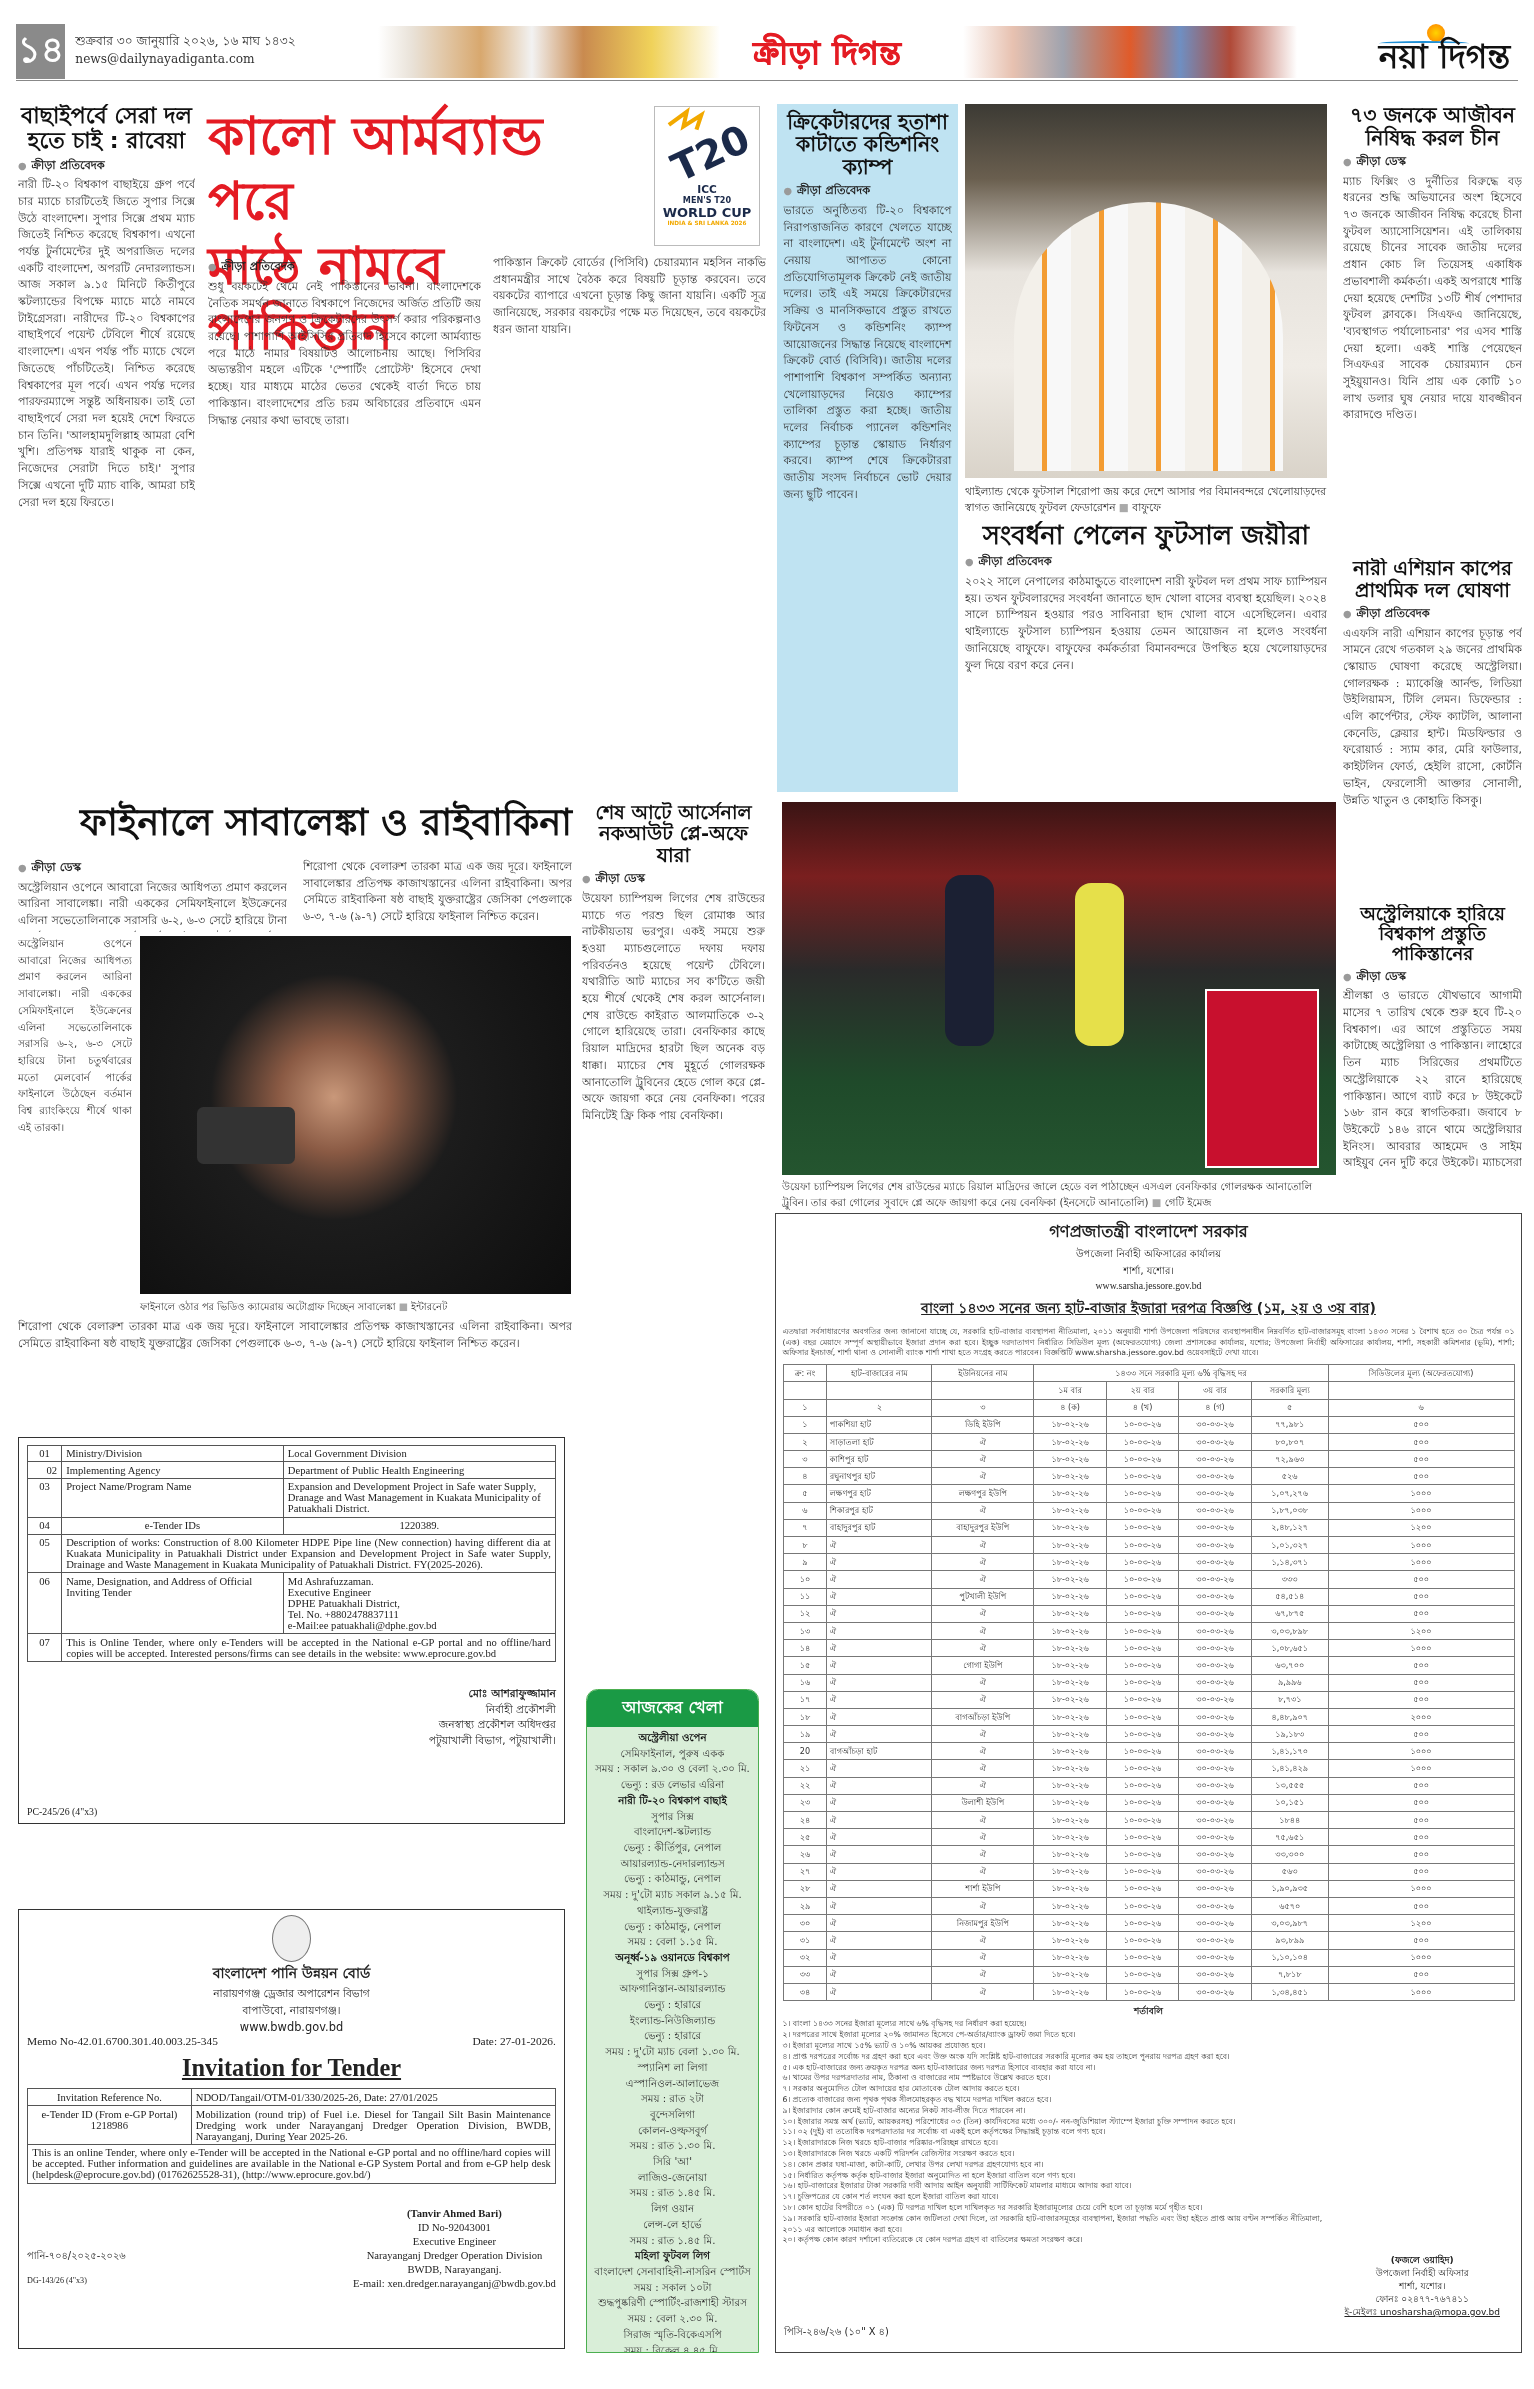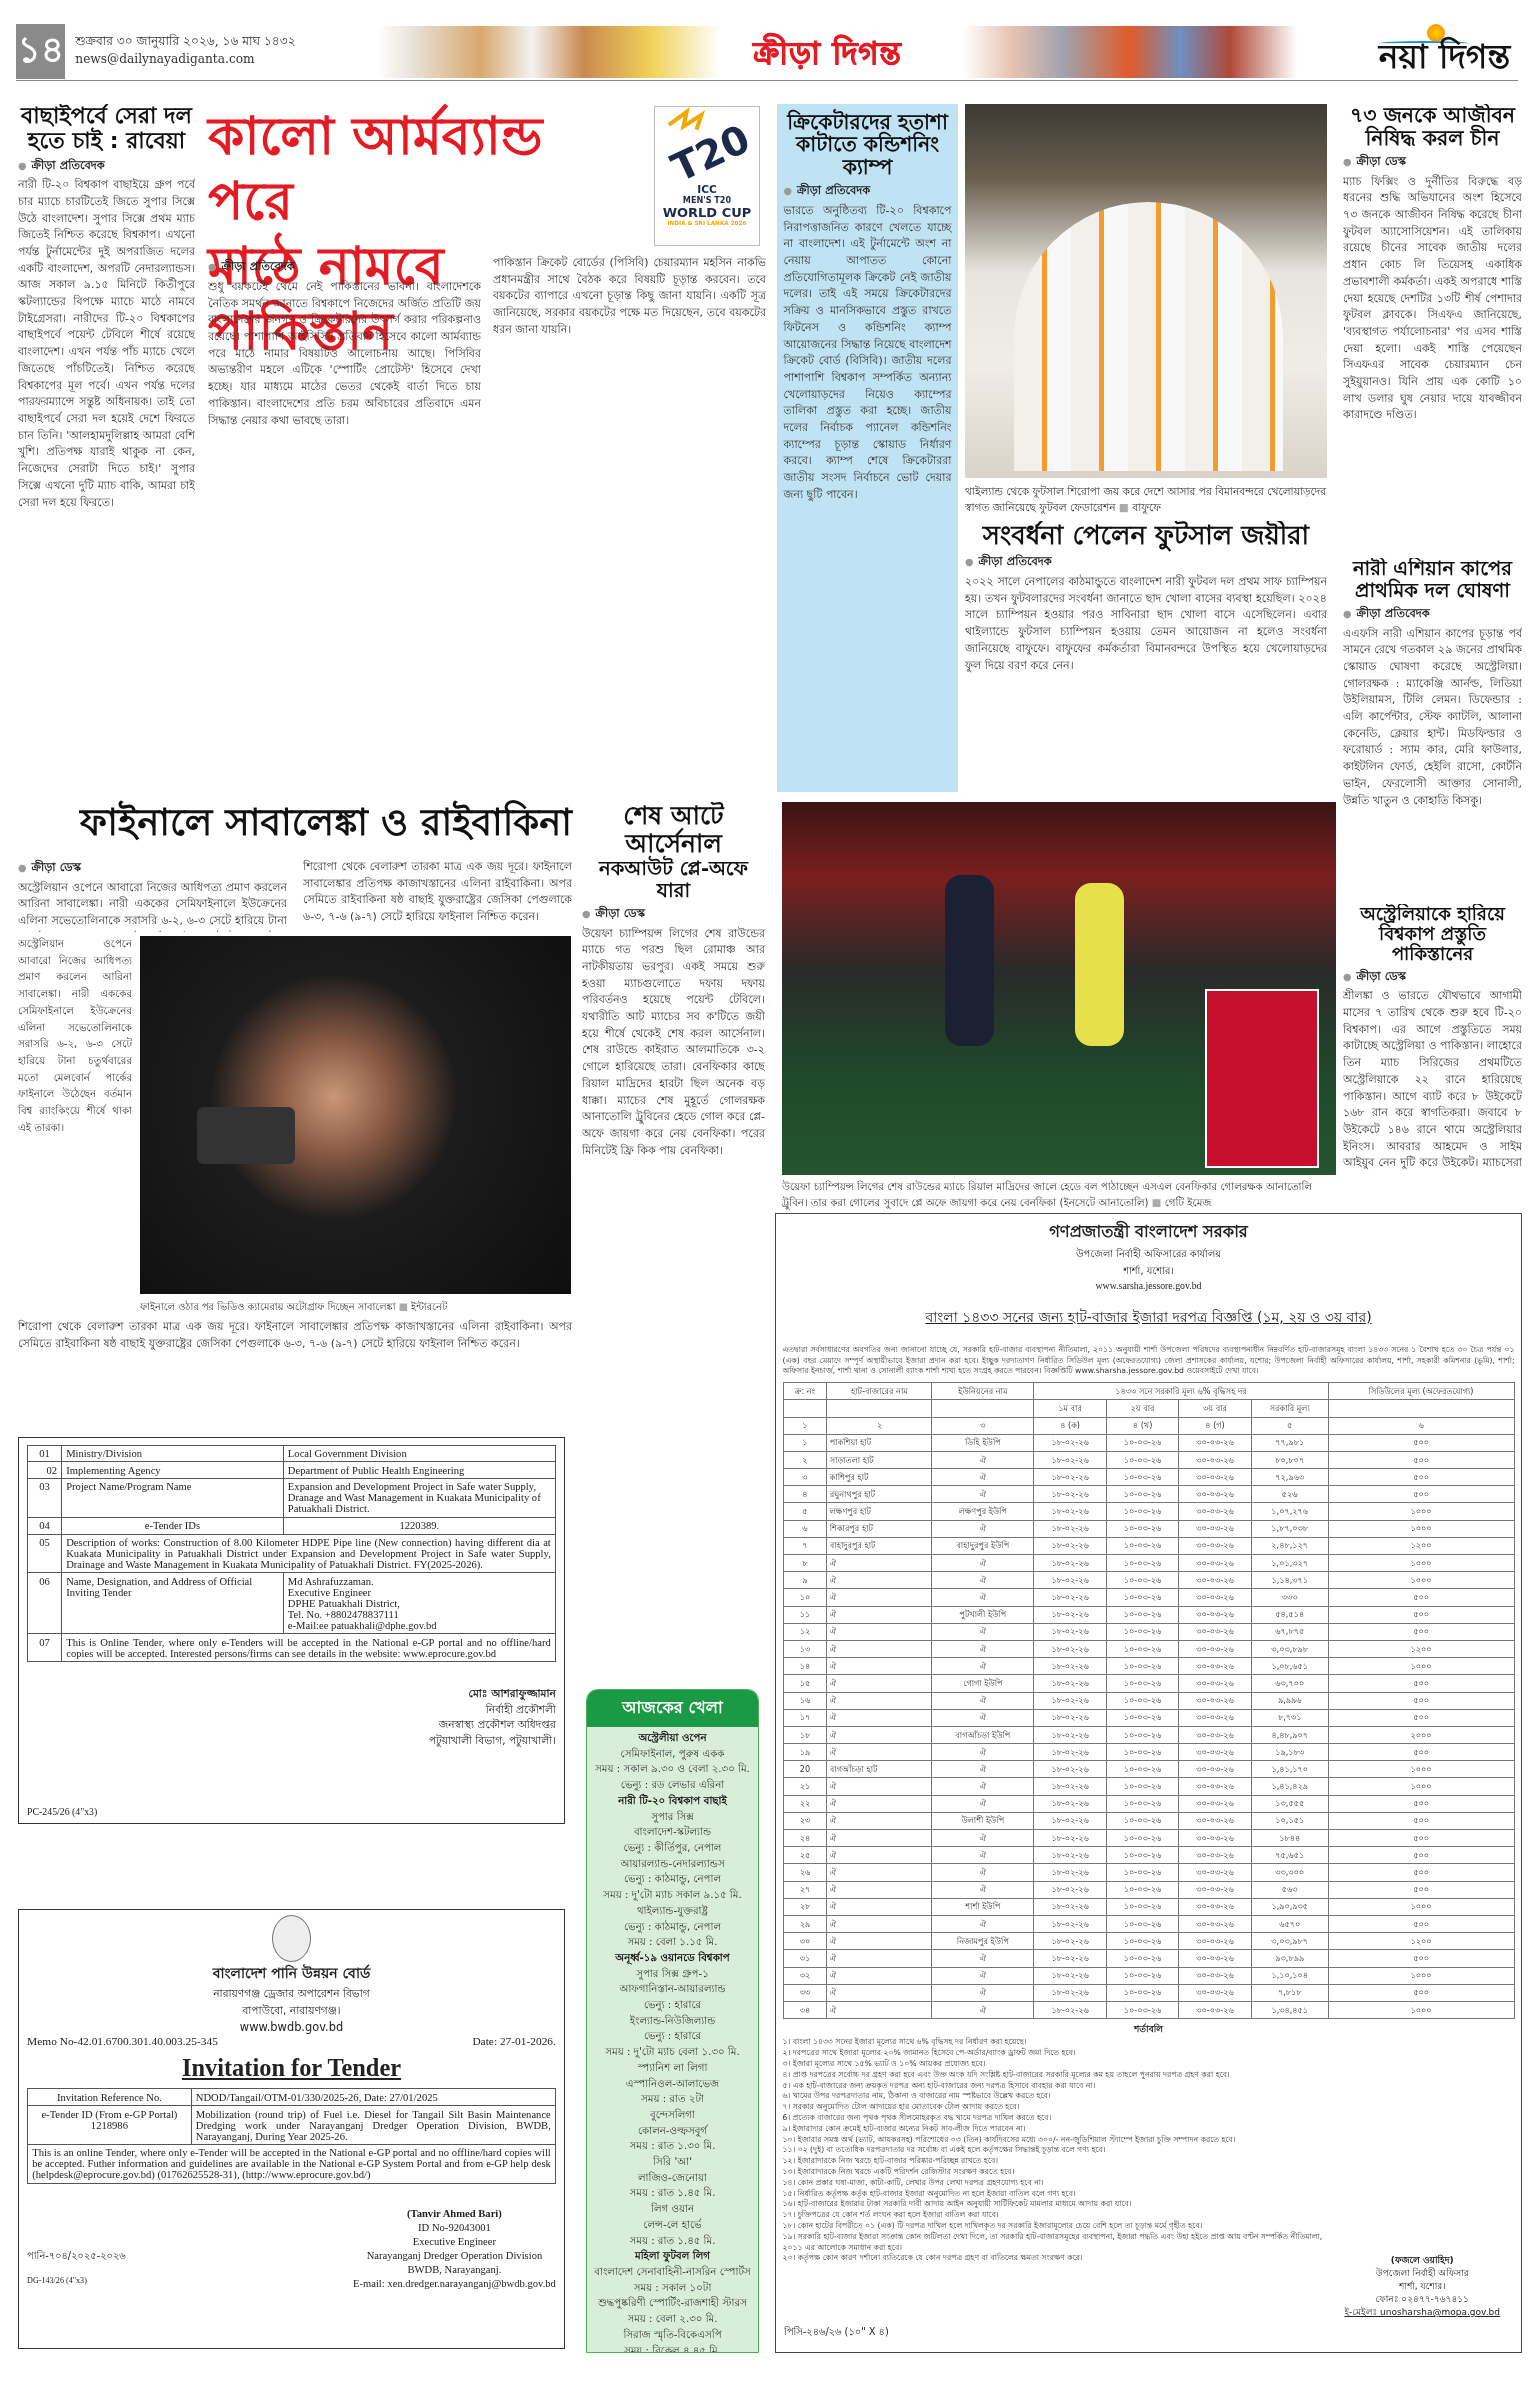--- a/index.html
+++ b/index.html
@@ -133,21 +133,21 @@
   <div class="abs caption" style="left:122px;top:497px;width:431px;font-size:9.8px">
     <span>ফাইনালে ওঠার পর ভিডিও ক্যামেরায় অটোগ্রাফ দিচ্ছেন সাবালেঙ্কা</span>
     <span style="color:#aaa">■</span> <span>ইন্টারনেট</span>
   </div>
   <div class="abs col" style="left:0;top:517px;width:554px;height:90px">
     <p class="body">শিরোপা থেকে বেলারুশ তারকা মাত্র এক জয় দূরে। ফাইনালে সাবালেঙ্কার প্রতিপক্ষ কাজাখস্তানের এলিনা রাইবাকিনা। অপর সেমিতে রাইবাকিনা ষষ্ঠ বাছাই যুক্তরাষ্ট্রের জেসিকা পেগুলাকে ৬-৩, ৭-৬ (৯-৭) সেটে হারিয়ে ফাইনাল নিশ্চিত করেন।</p>
   </div>
 </div>
 
 <div class="abs col" style="left:582px;top:802px;width:183px;height:839px">
-  <h2 style="font-size:25px">শেষ আটে আর্সেনাল</h2>
+  <h2 style="font-size:19px">শেষ আটে আর্সেনাল</h2>
   <h2 style="font-size:19.5px">নকআউট প্লে-অফে যারা</h2>
   <div class="byline">ক্রীড়া ডেস্ক</div>
   <p class="body">উয়েফা চ্যাম্পিয়ন্স লিগের শেষ রাউন্ডের ম্যাচে গত পরশু ছিল রোমাঞ্চ আর নাটকীয়তায় ভরপুর। একই সময়ে শুরু হওয়া ম্যাচগুলোতে দফায় দফায় পরিবর্তনও হয়েছে পয়েন্ট টেবিলে। যথারীতি আট ম্যাচের সব ক'টিতে জয়ী হয়ে শীর্ষে থেকেই শেষ করল আর্সেনাল। শেষ রাউন্ডে কাইরাত আলমাতিকে ৩-২ গোলে হারিয়েছে তারা। বেনফিকার কাছে রিয়াল মাদ্রিদের হারটা ছিল অনেক বড় ধাক্কা। ম্যাচের শেষ মুহূর্তে গোলরক্ষক আনাতোলি ট্রুবিনের হেডে গোল করে প্লে-অফে জায়গা করে নেয় বেনফিকা। পরের মিনিটেই ফ্রি কিক পায় বেনফিকা।</p>
 </div>
 
 <div class="photo" style="left:782px;top:802px;width:554px;height:373px;background:linear-gradient(180deg,#3a1414 0%,#7a1f1f 20%,#2a2a2a 45%,#1f4a2a 75%,#24552f 100%)">
   <div class="abs" style="left:293px;top:81px;width:49px;height:163px;background:#e6e04a;border-radius:16.3px"></div>
   <div class="abs" style="left:163px;top:73px;width:49px;height:171px;background:#1b2033;border-radius:16.3px"></div>
   <div class="abs" style="left:423px;top:187px;width:114px;height:179px;background:#c8102e;border:2.4px solid #fff"></div>
 </div>
@@ -298,21 +298,21 @@
     </div>
   </div>
 </div>
 
 <div class="abs haat" style="left:775px;top:1213px;width:747px;height:1140px;padding:4.9px 6.5px">
   <div style="text-align:center">
     <div style="font-size:16.3px;font-weight:bold">গণপ্রজাতন্ত্রী বাংলাদেশ সরকার</div>
     <div style="font-size:9.8px">উপজেলা নির্বাহী অফিসারের কার্যালয়</div>
     <div style="font-size:9.8px">শার্শা, যশোর।</div>
     <div style="font-size:9.8px;font-family:'Liberation Serif',serif">www.sarsha.jessore.gov.bd</div>
-    <div style="font-size:14px;font-weight:normal;text-decoration:underline;margin:15px 0">বাংলা ১৪৩৩ সনের জন্য হাট-বাজার ইজারা দরপত্র বিজ্ঞপ্তি (১ম, ২য় ও ৩য় বার)</div>
+    <div style="font-size:14px;font-weight:bold;text-decoration:underline;margin:6px 0">বাংলা ১৪৩৩ সনের জন্য হাট-বাজার ইজারা দরপত্র বিজ্ঞপ্তি (১ম, ২য় ও ৩য় বার)</div>
   </div>
   <p class="notes" style="text-align:justify">এতদ্বারা সর্বসাধারণের অবগতির জন্য জানানো যাচ্ছে যে, সরকারি হাট-বাজার ব্যবস্থাপনা নীতিমালা, ২০১১ অনুযায়ী শার্শা উপজেলা পরিষদের ব্যবস্থাপনাধীন নিম্নবর্ণিত হাট-বাজারসমূহ বাংলা ১৪৩৩ সনের ১ বৈশাখ হতে ৩০ চৈত্র পর্যন্ত ০১ (এক) বছর মেয়াদে সম্পূর্ণ অস্থায়ীভাবে ইজারা প্রদান করা হবে। ইচ্ছুক দরদাতাগণ নির্ধারিত সিডিউল মূল্য (অফেরতযোগ্য) জেলা প্রশাসকের কার্যালয়, যশোর; উপজেলা নির্বাহী অফিসারের কার্যালয়, শার্শা, সহকারী কমিশনার (ভূমি), শার্শা; অফিসার ইনচার্জ, শার্শা থানা ও সোনালী ব্যাংক শার্শা শাখা হতে সংগ্রহ করতে পারবেন। বিজ্ঞপ্তিটি www.sharsha.jessore.gov.bd ওয়েবসাইটে দেখা যাবে।</p>
   <table style="width:100%;margin-top:4.9px">
     <thead id="haat-head">
         <tr>
           <th colspan="1">ক্র: নং</th>
           <th colspan="1">হাট-বাজারের নাম</th>
           <th colspan="1">ইউনিয়নের নাম</th>
           <th colspan="4">১৪৩৩ সনে সরকারি মূল্য ৬% বৃদ্ধিসহ দর</th>
           <th colspan="1">সিডিউলের মূল্য (অফেরতযোগ্য)</th>

